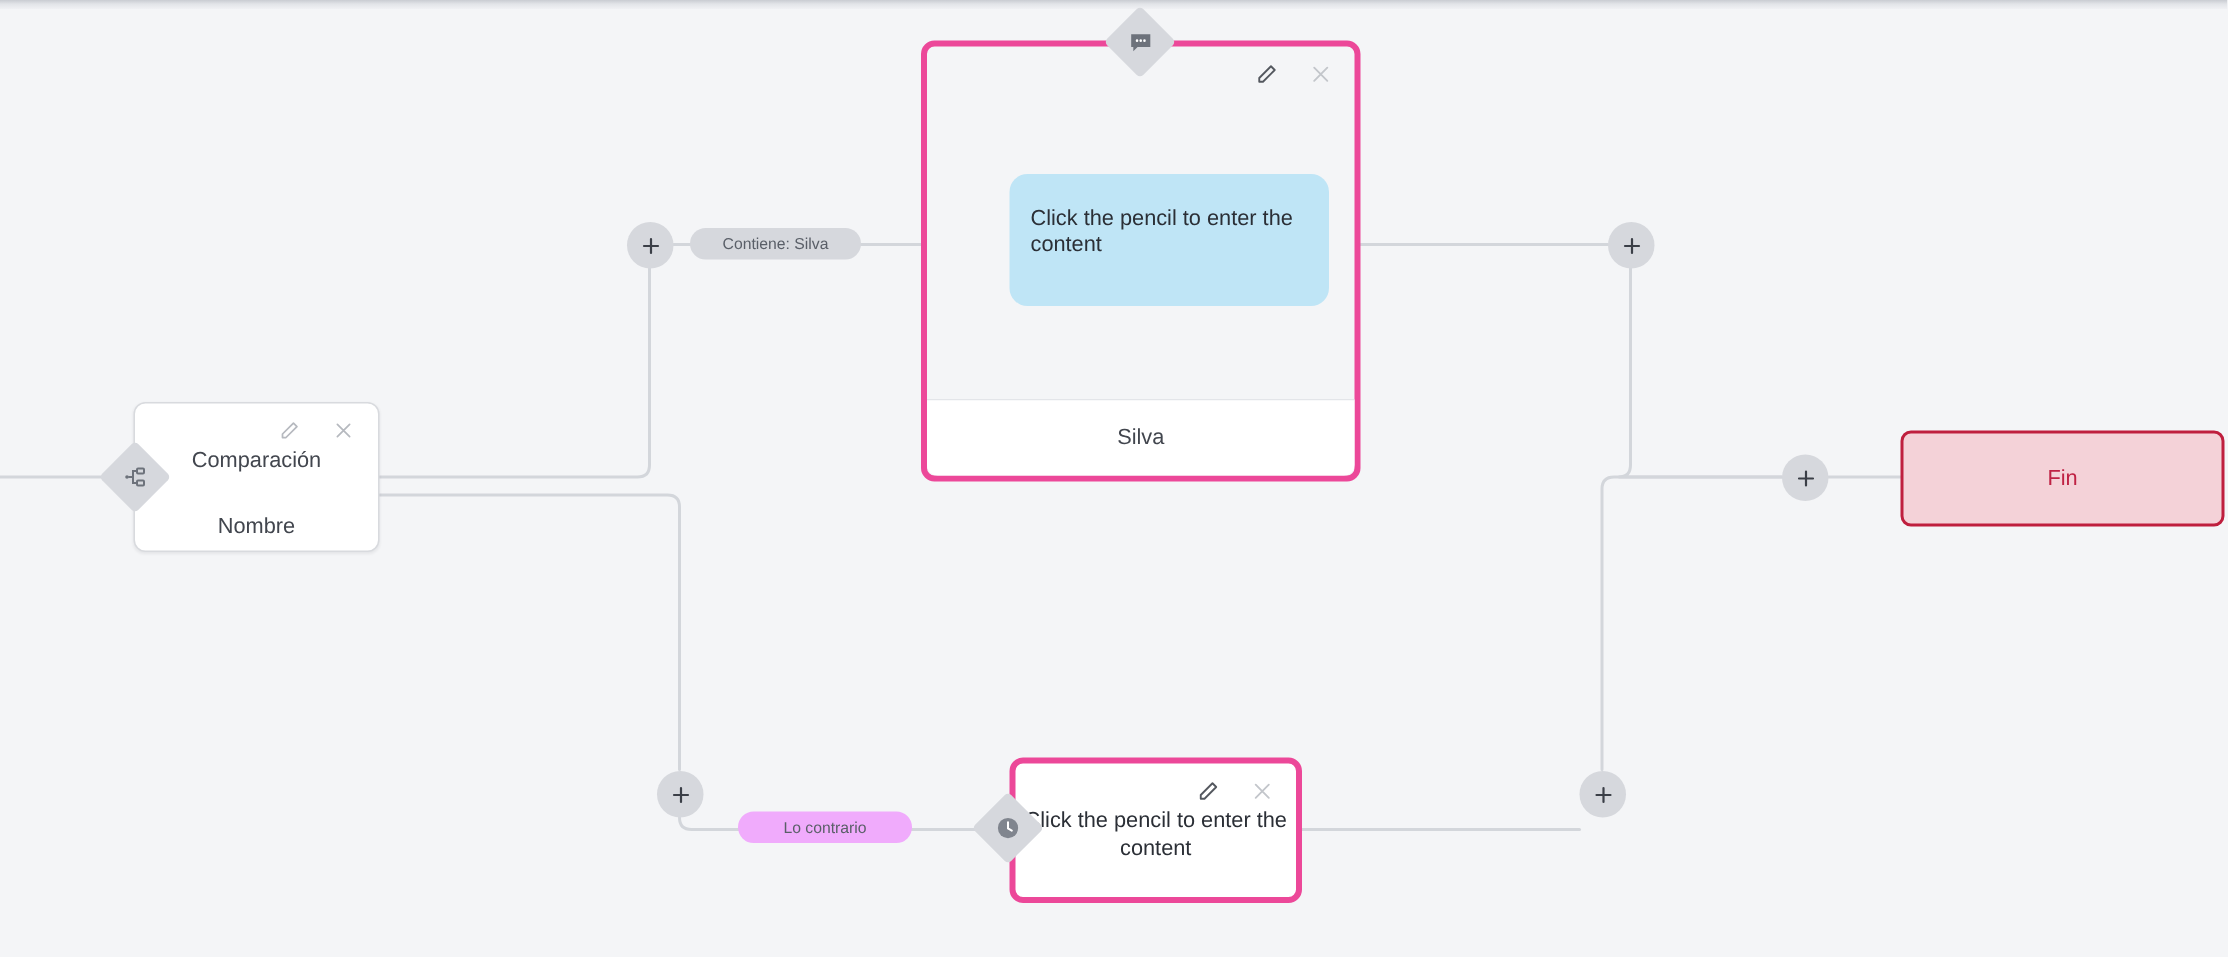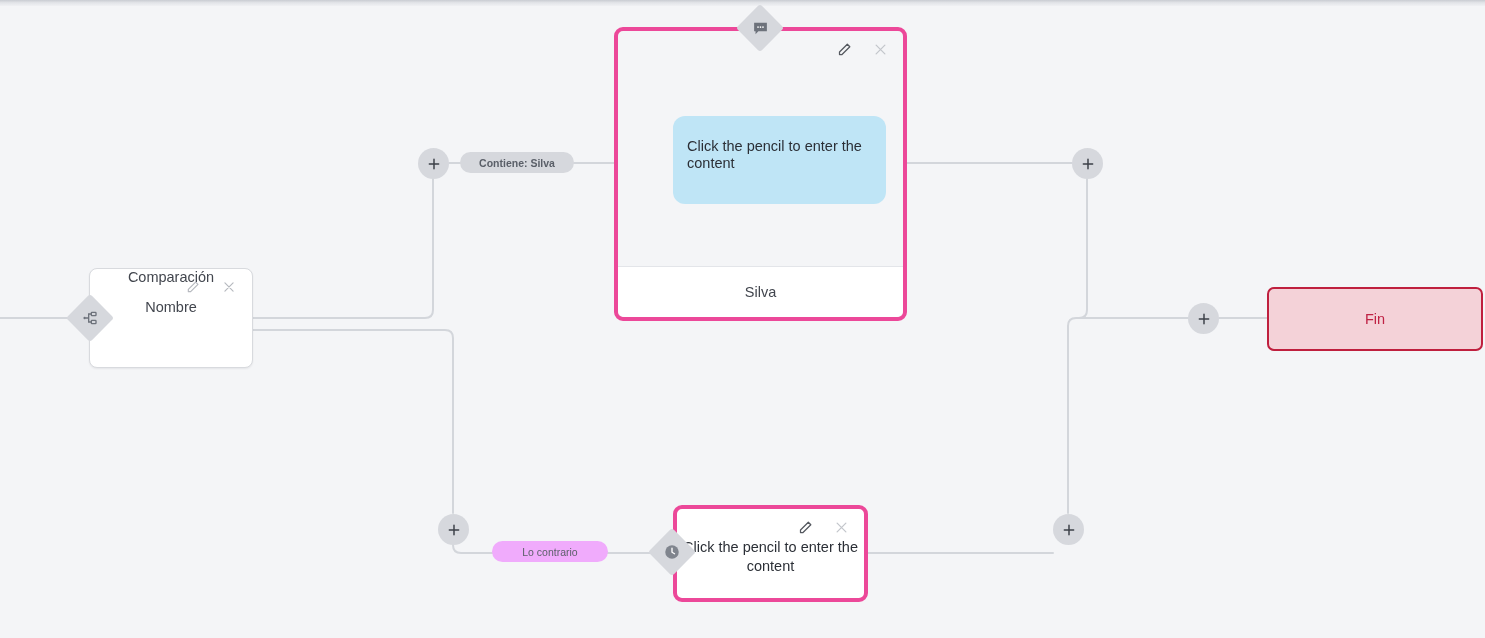--- a/index.html
+++ b/index.html
@@ -39,22 +39,22 @@
     border-radius: 8px;
     box-sizing: border-box;
     box-shadow: 0 1px 2px rgba(30,35,45,.07);
   }
   .node-compare .title,
   .node-compare .subtitle {
     text-align: center;
     color: #42464e;
     font-size: 14.5px;
   }
-  .node-compare .title { }
-  .node-compare .subtitle { margin-top: 14px; }
+  .node-compare .title { margin-top: 30px; }
+  .node-compare .subtitle { margin-top: 28px; }
 
   
   .diamond {
     position: absolute;
     width: 34px; height: 34px;
     background: #d6d8dd;
     transform: rotate(45deg);
     border-radius: 3px;
   }
   .diamond .glyph {
@@ -174,21 +174,20 @@
     font-size: 10.5px;
     color: #5a5f68;
     padding: 0 12px;
     box-sizing: border-box;
     white-space: nowrap;
   }
   #label-contiene {
     left: 460px; top: 152px;
     width: 114px;
     background: #d6d8dd;
-    font-weight: bold;
   }
   #label-contrario {
     left: 492px; top: 541px;
     width: 116px;
     background: #f0abfc;
   }
 </style>
 </head>
 <body>
 

